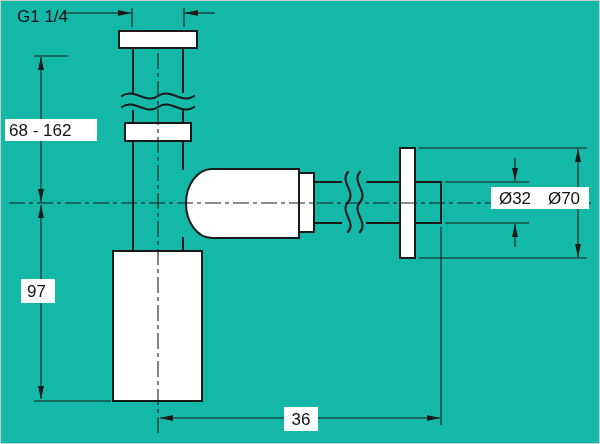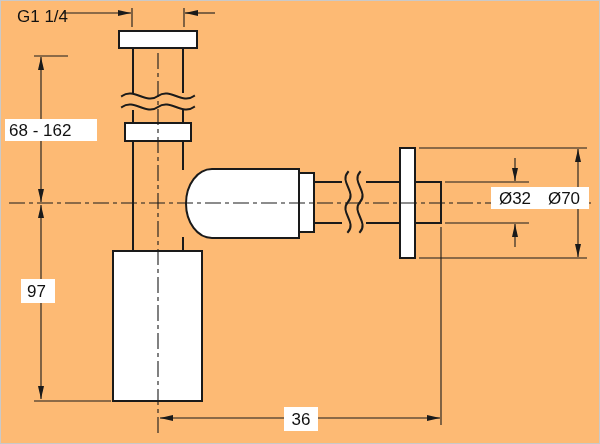--- a/index.html
+++ b/index.html
@@ -6,21 +6,21 @@
     margin: 0;
     padding: 0;
     background: #ffffff;
     font-family: "Liberation Sans", sans-serif;
   }
   .drawing-frame {
     position: relative;
     width: 598px;
     height: 442px;
     border: 1px solid #c9c9c9;
-    background: #fdba74;
+    background: #14b8a6;
     overflow: hidden;
   }
   svg { display: block; }
   .obj   { stroke: #1a1a1a; stroke-width: 2;   fill: none; stroke-linecap: square; }
   .objf  { stroke: #1a1a1a; stroke-width: 2;   fill: #ffffff; }
   .cl    { stroke: #1a1a1a; stroke-width: 1.1; fill: none; stroke-dasharray: 16 4 4 4; }
   .dim   { stroke: #1a1a1a; stroke-width: 1.1; fill: none; }
   .lblbg { fill: #ffffff; stroke: none; }
   .lbl   { fill: #111111; font-size: 17px; font-family: "Liberation Sans", sans-serif; }
 </style>

